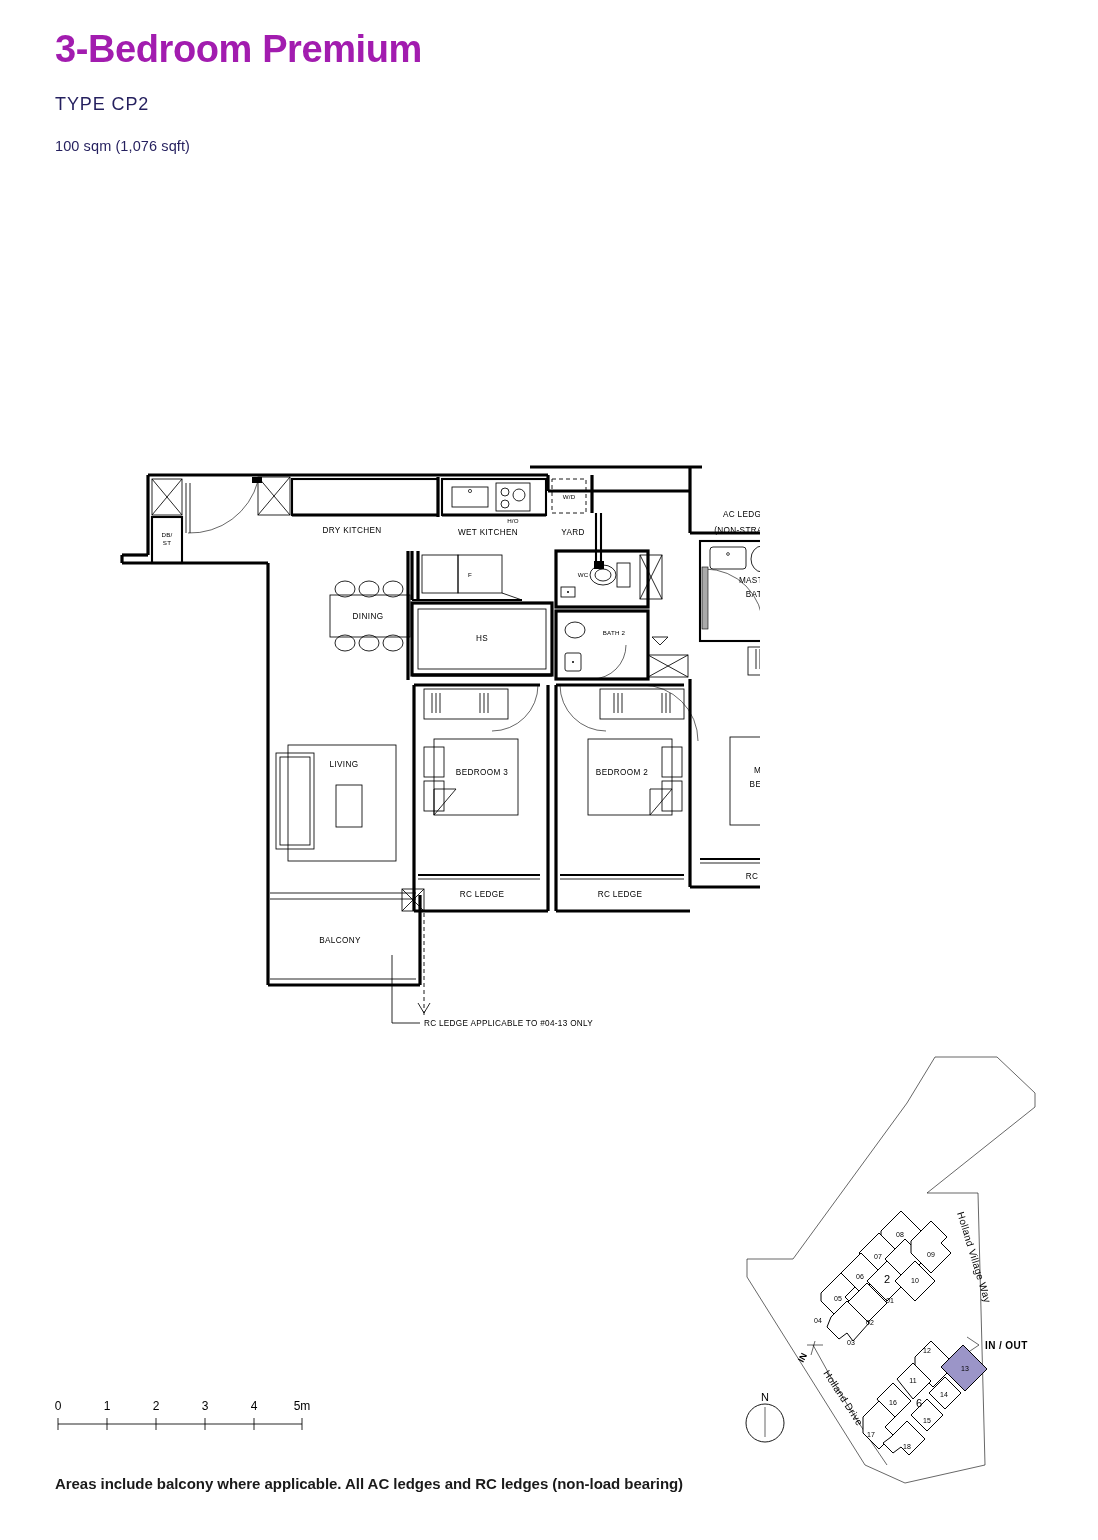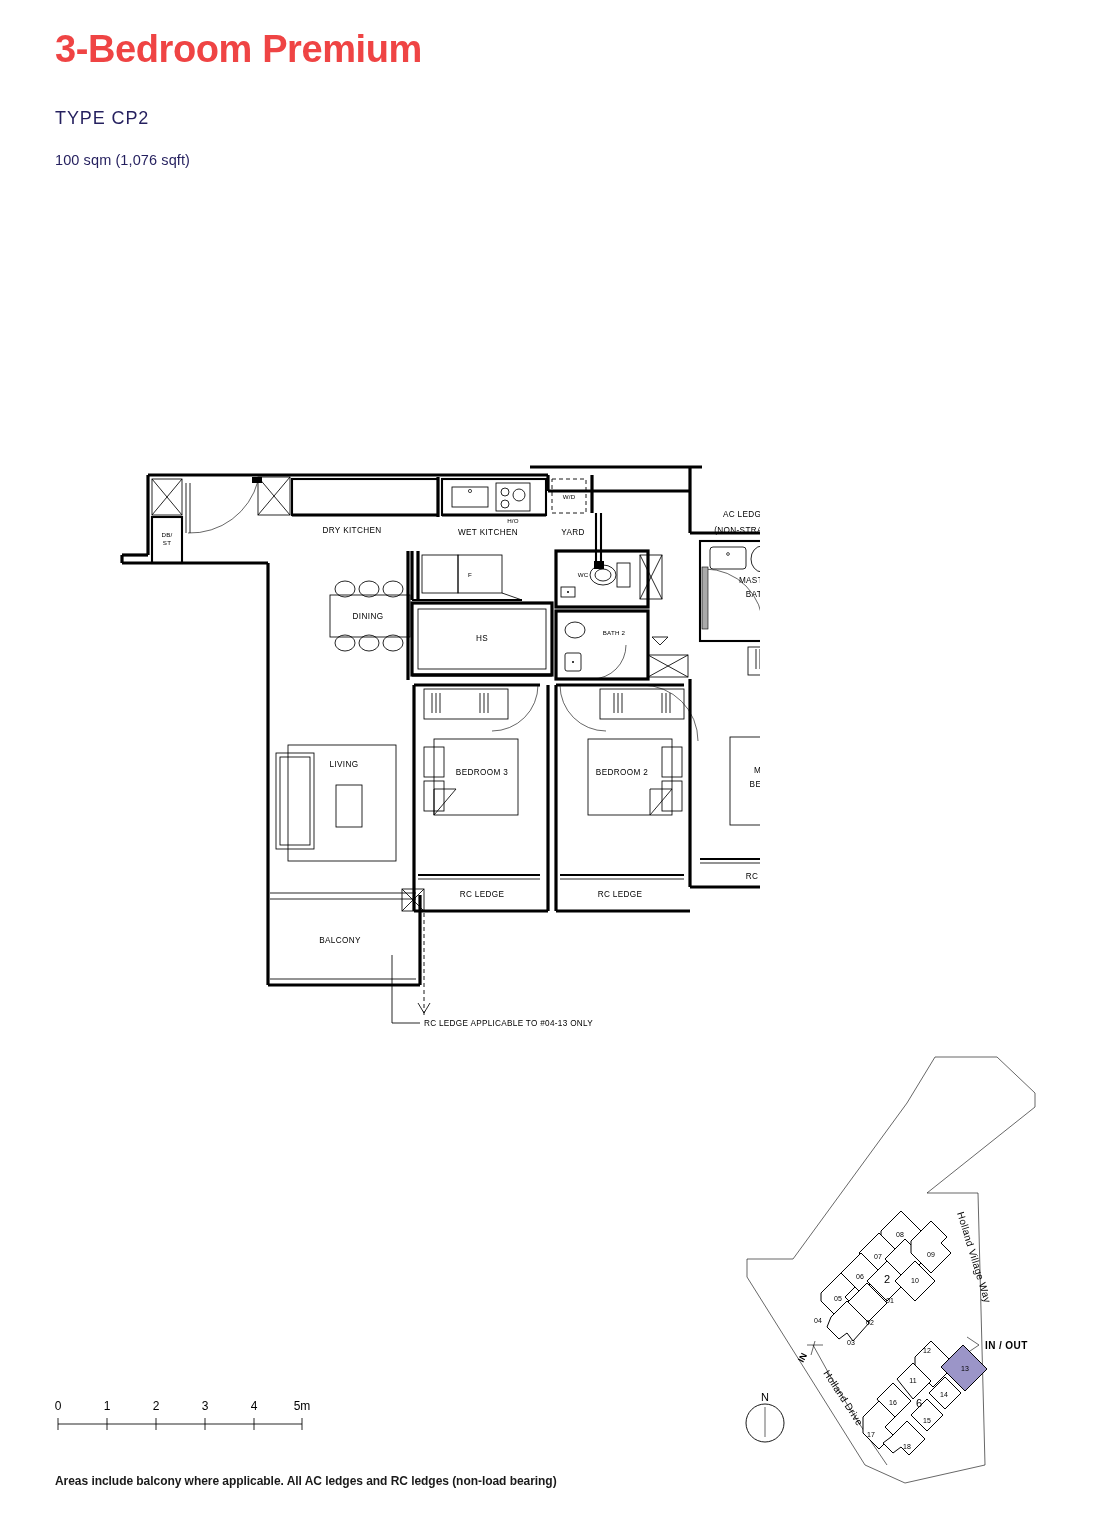--- a/index.html
+++ b/index.html
@@ -8,41 +8,41 @@
     background:#ffffff;
     font-family:"Liberation Sans", sans-serif;
     position:relative;
     overflow:hidden;
   }
   .page { position:absolute; inset:0; }
 
   
   #header { position:absolute; left:55px; top:28px; width:700px; }
   #title {
-    font-size:38px; font-weight:700; color:#ef4444;
+    font-size:38px; font-weight:700; color:#a21caf;
     letter-spacing:-0.4px; line-height:1.15; margin:0;
   }
   #subtitle {
     font-size:18px; color:#241f5e; letter-spacing:0.9px;
-    margin-top:36px; font-weight:400;
+    margin-top:22px; font-weight:400;
   }
   #area-line, #unit-line {
     font-size:14.5px; color:#241f5e; letter-spacing:0.1px; line-height:1.55;
   }
   #area-line { margin-top:20px; }
 
   
   #floorplan { position:absolute; left:0px; top:455px; }
   #siteplan  { position:absolute; left:735px; top:1045px; }
   #scalebar  { position:absolute; left:45px; top:1392px; }
 
   
   #footnote {
     position:absolute; left:55px; top:1472px; width:620px;
-    font-size:12px; line-height:1.65; color:#1a1a1a;
+    font-size:15px; line-height:1.65; color:#1a1a1a;
     font-weight:700; letter-spacing:-0.05px;
   }
   #footnote div { white-space:nowrap; }
 
   
   svg text { font-family:"Liberation Sans", sans-serif; fill:#000; }
   .w-out { fill:none; stroke:#000; stroke-width:3.2; }
   .w-mid { fill:none; stroke:#000; stroke-width:2.1; }
   .w-thin{ fill:none; stroke:#000; stroke-width:0.85; }
   .w-hair{ fill:none; stroke:#000; stroke-width:0.6; }

